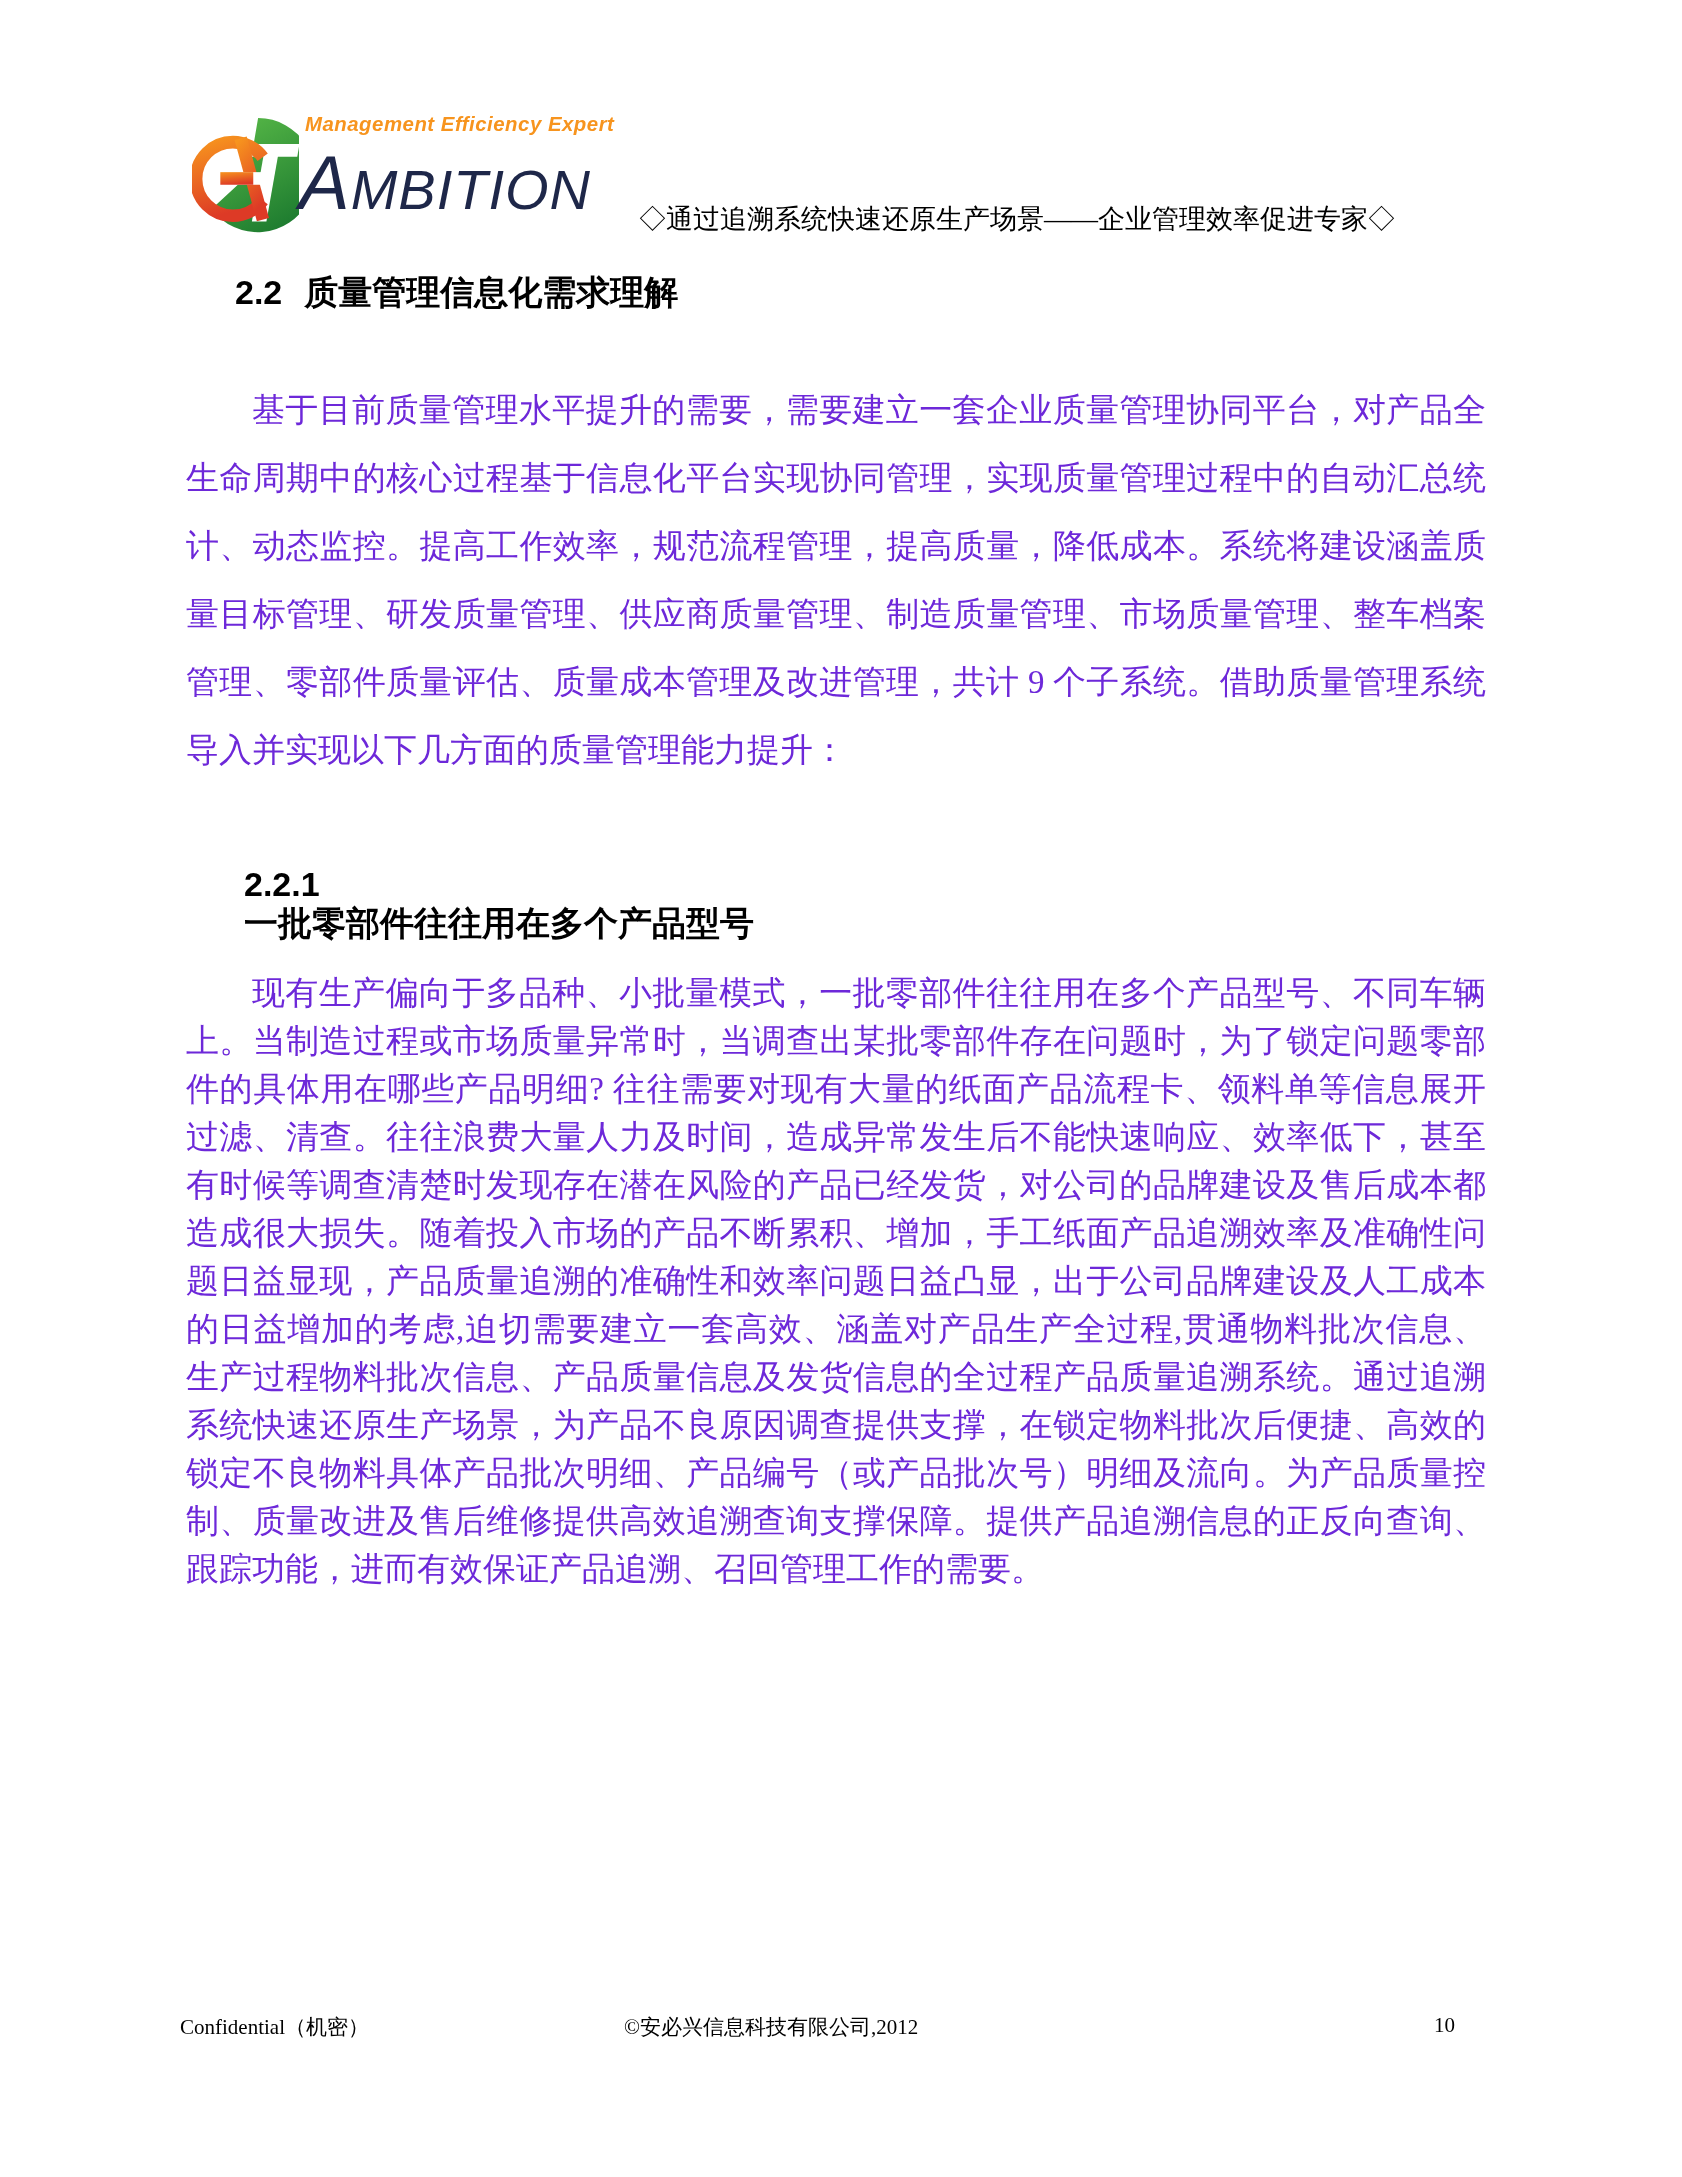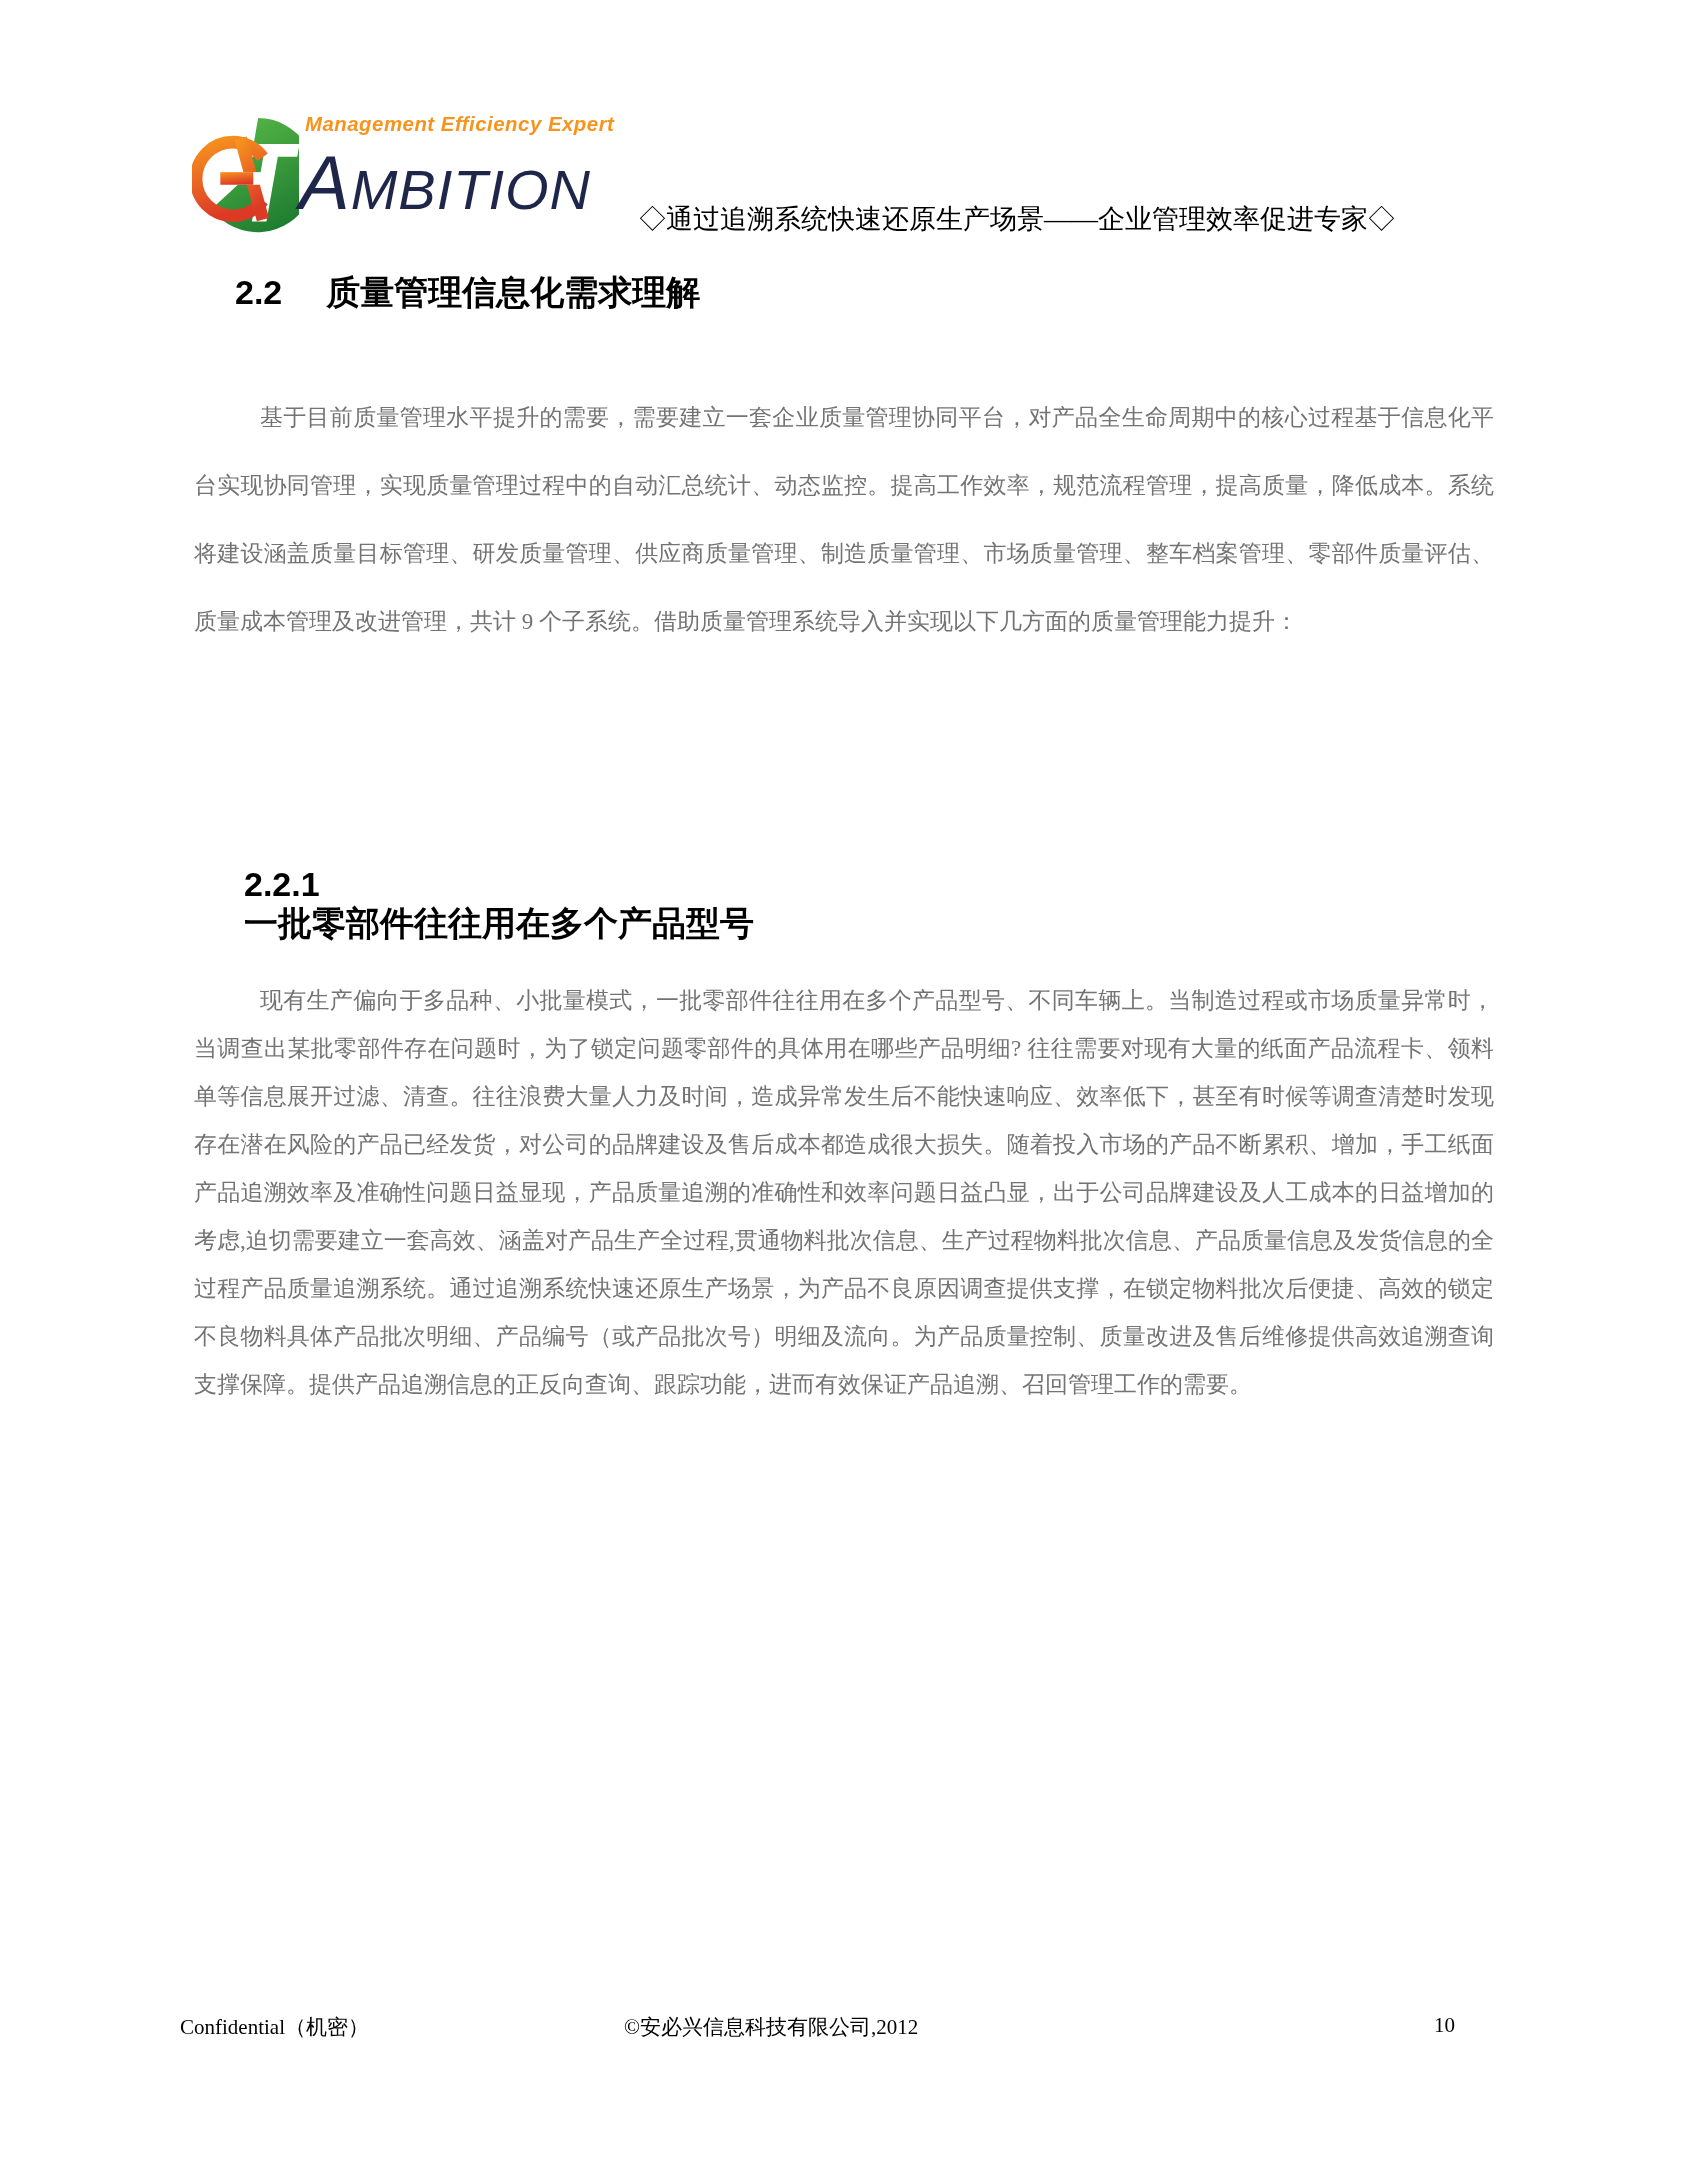--- a/index.html
+++ b/index.html
@@ -67,21 +67,21 @@
     left: 235px;
     top: 273px;
     margin: 0;
     font-family: "Liberation Sans", sans-serif;
     font-weight: 600;
     font-size: 34px;
     line-height: 39px;
     color: #000000;
     display: flex;
   }
-  .sec-heading .num { margin-right: 44px; }
+  .sec-heading .num { margin-right: 22px; }
 
   .subsec-heading {
     position: absolute;
     left: 244px;
     top: 865px;
     margin: 0;
     font-family: "Liberation Sans", sans-serif;
     font-weight: 600;
     font-size: 34px;
     line-height: 39px;
@@ -89,26 +89,26 @@
     display: flex;
     flex-direction: column;
   }
   .subsec-heading .num { margin-right: 83px; }
 
   
   .body-para {
     position: absolute;
     left: 184px;
     width: 1300px;
-    margin: 10px;
-    font-size: 23px;
+    margin: 2px;
+    font-size: 33px;
     text-align: justify;
     text-justify: inter-ideograph;
     text-indent: 66px;
-    color: #737373;
+    color: #6d28d9;
     font-family: "Liberation Serif", serif;
   }
   .para1 { top: 374px; line-height: 68px; }
   .para2 { top: 967px; line-height: 48px; }
 
   
   .footer-item {
     position: absolute;
     top: 2013px;
     font-size: 21px;

